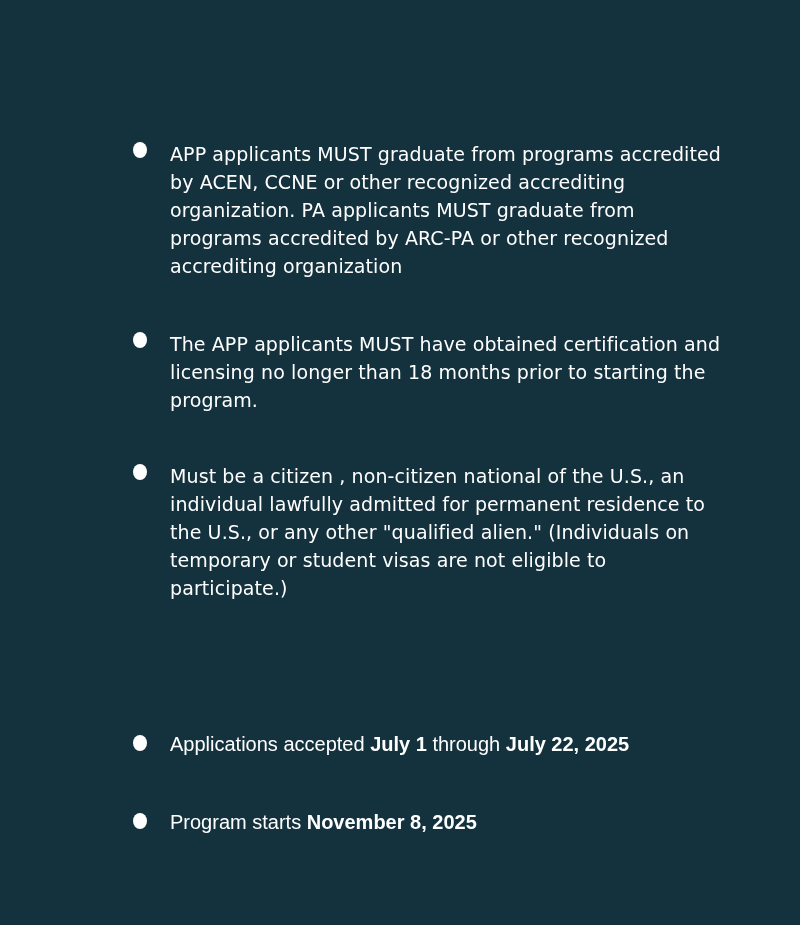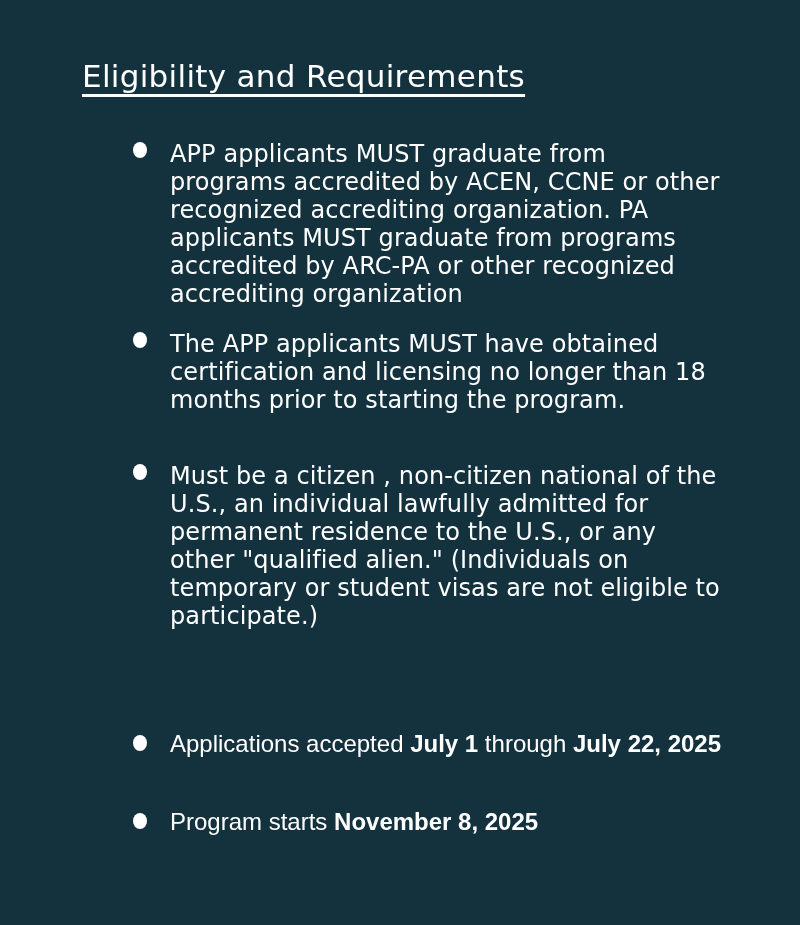--- a/index.html
+++ b/index.html
@@ -43,46 +43,45 @@
     position: absolute;
     left: 0;
     top: 2px;
     width: 14px;
     height: 16px;
     border-radius: 50%;
     background: var(--text, #FFFFFF);
   }
   .body-bullet {
     width: 555px;
-    font-size: 24px;
+    font-size: 19px;
     line-height: 28px;
     letter-spacing: 0.1px;
   }
   .body-bullet-1 { top: 140px; }
   .body-bullet-2 { top: 330px; }
   .body-bullet-3 { top: 462px; }
 
   .date-bullet {
     width: 620px;
     font-family: "Liberation Sans", sans-serif;
-    font-size: 24px;
+    font-size: 20px;
     line-height: 26px;
     white-space: nowrap;
   }
   .date-bullet .dot { top: 4px; }
   .date-bullet b { font-weight: 700; }
   .date-bullet-1 { top: 731px; }
   .date-bullet-2 { top: 809px; }
 </style>
 </head>
 <body>
 
 <div class="slide">
 
-  <h1 class="heading heading-eligibility">Eligibility and Requirements</h1>
 
   <ul style="margin:0;padding:0;">
     <li class="bullet body-bullet body-bullet-1">
       <span class="dot"></span>
       <span>APP applicants MUST graduate from programs accredited by ACEN, CCNE or other recognized accrediting organization. PA applicants MUST graduate from programs accredited by ARC-PA or other recognized accrediting organization</span>
     </li>
     <li class="bullet body-bullet body-bullet-2">
       <span class="dot"></span>
       <span>The APP applicants MUST have obtained certification and licensing no longer than 18 months prior to starting the program.</span>
     </li>

